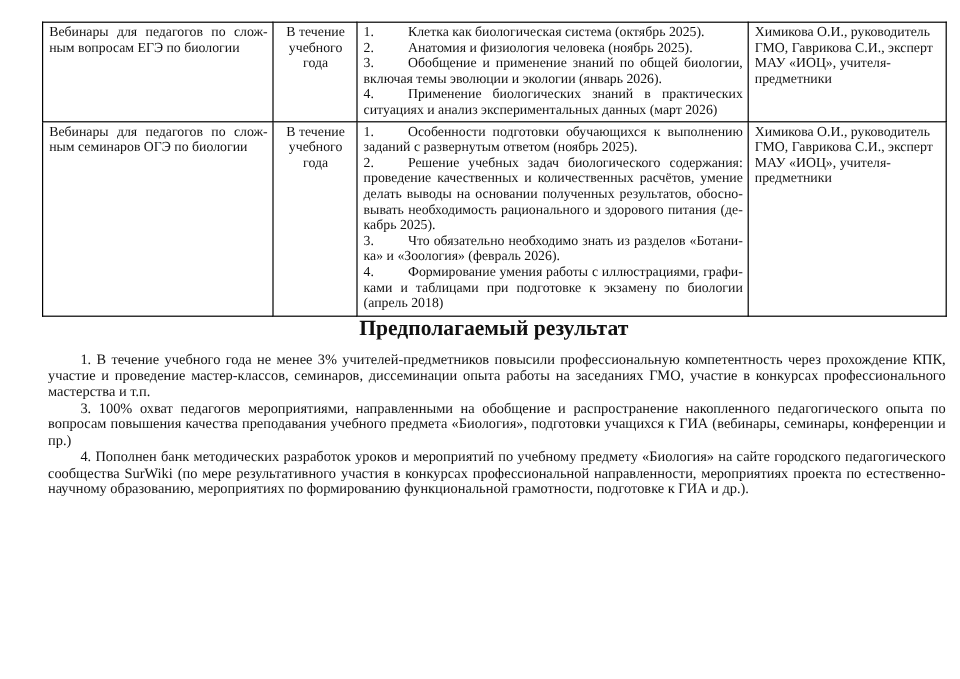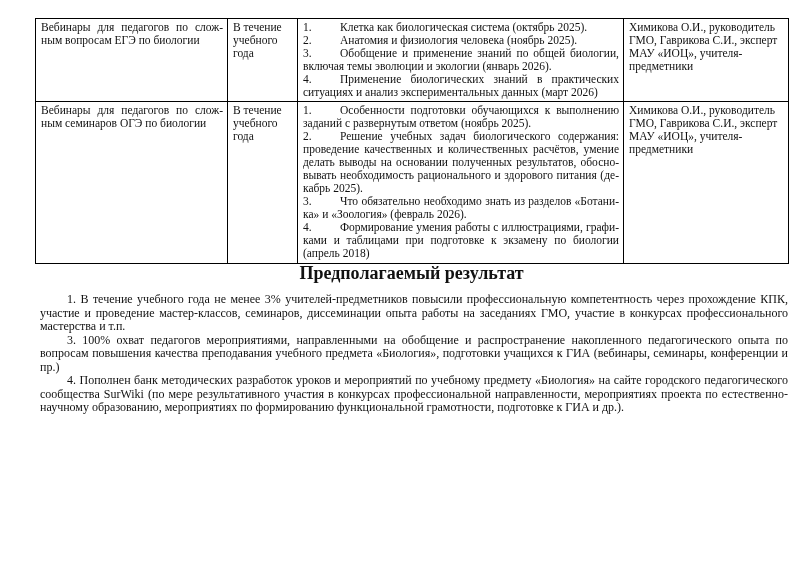--- a/index.html
+++ b/index.html
@@ -18,21 +18,21 @@
     padding:2px 4px 2px 5px;
   }
   .col-activity { width:192px; }
   .col-period   { width:70px;  }
   .col-topics   { width:326px; }
   .col-resp     { width:165px; }
   tr.row-1 td { height:77px; }
   tr.row-2 td { height:162px; }
 
   td.cell-activity { text-align:justify; }
-  td.cell-period   { text-align:left; }
+  td.cell-period   { text-align:center; }
   td.cell-topics   { text-align:justify; }
   td.cell-resp     { text-align:left; }
 
   .topic { text-align:justify; }
   .topic .tnum { display:inline-block; width:37px; }
 
   .results-heading {
     position:absolute; left:35px; top:266px; width:753px;
     text-align:center; font-weight:bold; font-size:18px; line-height:14px;
   }

